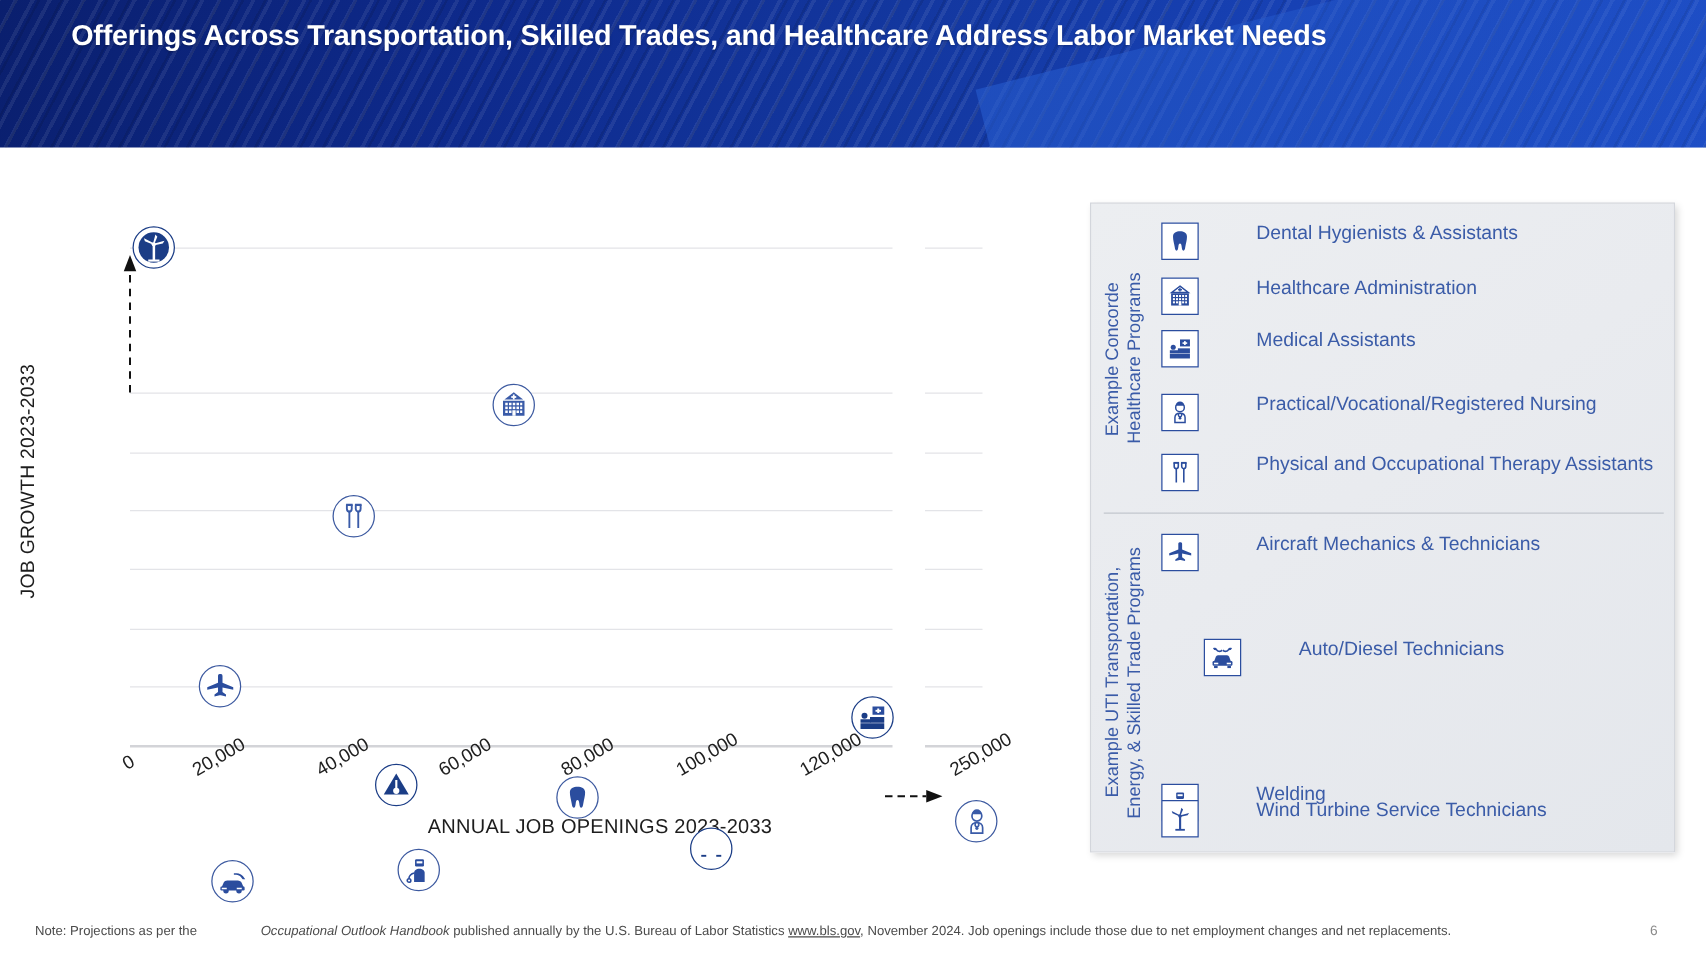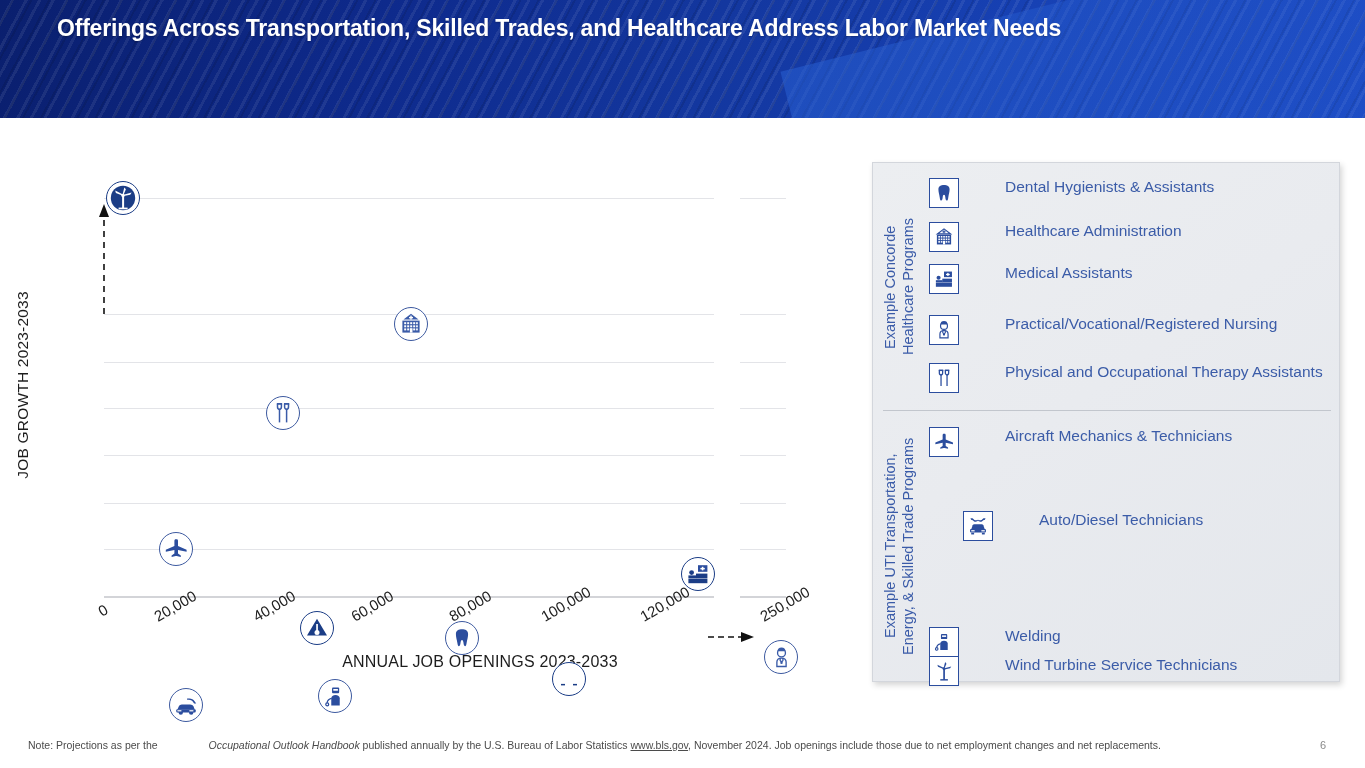--- a/index.html
+++ b/index.html
@@ -467,21 +467,21 @@
             <path d="M8.6 22.4 v-7.6 c0-2 1.8-3.4 4.4-3.4 2.6 0 4.4 1.4 4.4 3.4 v7.6 z" fill="#2b4d9e"></path>
             <g fill="none" stroke="#2b4d9e" stroke-width="1.3">
               <path d="M8.8 15 c-2.6 .6-4.3 2.6-4.6 4.6"></path>
                 <circle cx="4.4" cy="21.2" r="1.5"></circle>
             </g>
           </svg>
         </div>
         <div class="ltext">Welding</div>
       </div>
 
-      <div class="litem" style="position:absolute; left:56px; top:225px;margin-top:16px;">
+      <div class="litem" style="position:absolute; left:56px; top:225px;">
         <div class="lico">
           <svg width="22" height="22" viewBox="0 0 26 26">
             <rect x="12.1" y="11" width="2" height="12.5" fill="#2b4d9e"></rect>
             <rect x="8.6" y="22.6" width="9" height="1.7" fill="#2b4d9e"></rect>
             <circle cx="13" cy="10.4" r="1.7" fill="#2b4d9e"></circle>
             <path d="M13 9.6 L5.2 5.6 L5.9 7.9 L12.3 10.6 Z" fill="#2b4d9e"></path>
             <path d="M13.6 9.8 L21.6 7.6 L20.2 9.8 L13.6 11.1 Z" fill="#2b4d9e"></path>
             <path d="M12.6 9.2 L14.3 2.5 L15.9 4.3 L13.6 9.8 Z" fill="#2b4d9e"></path>
           </svg>
         </div>

